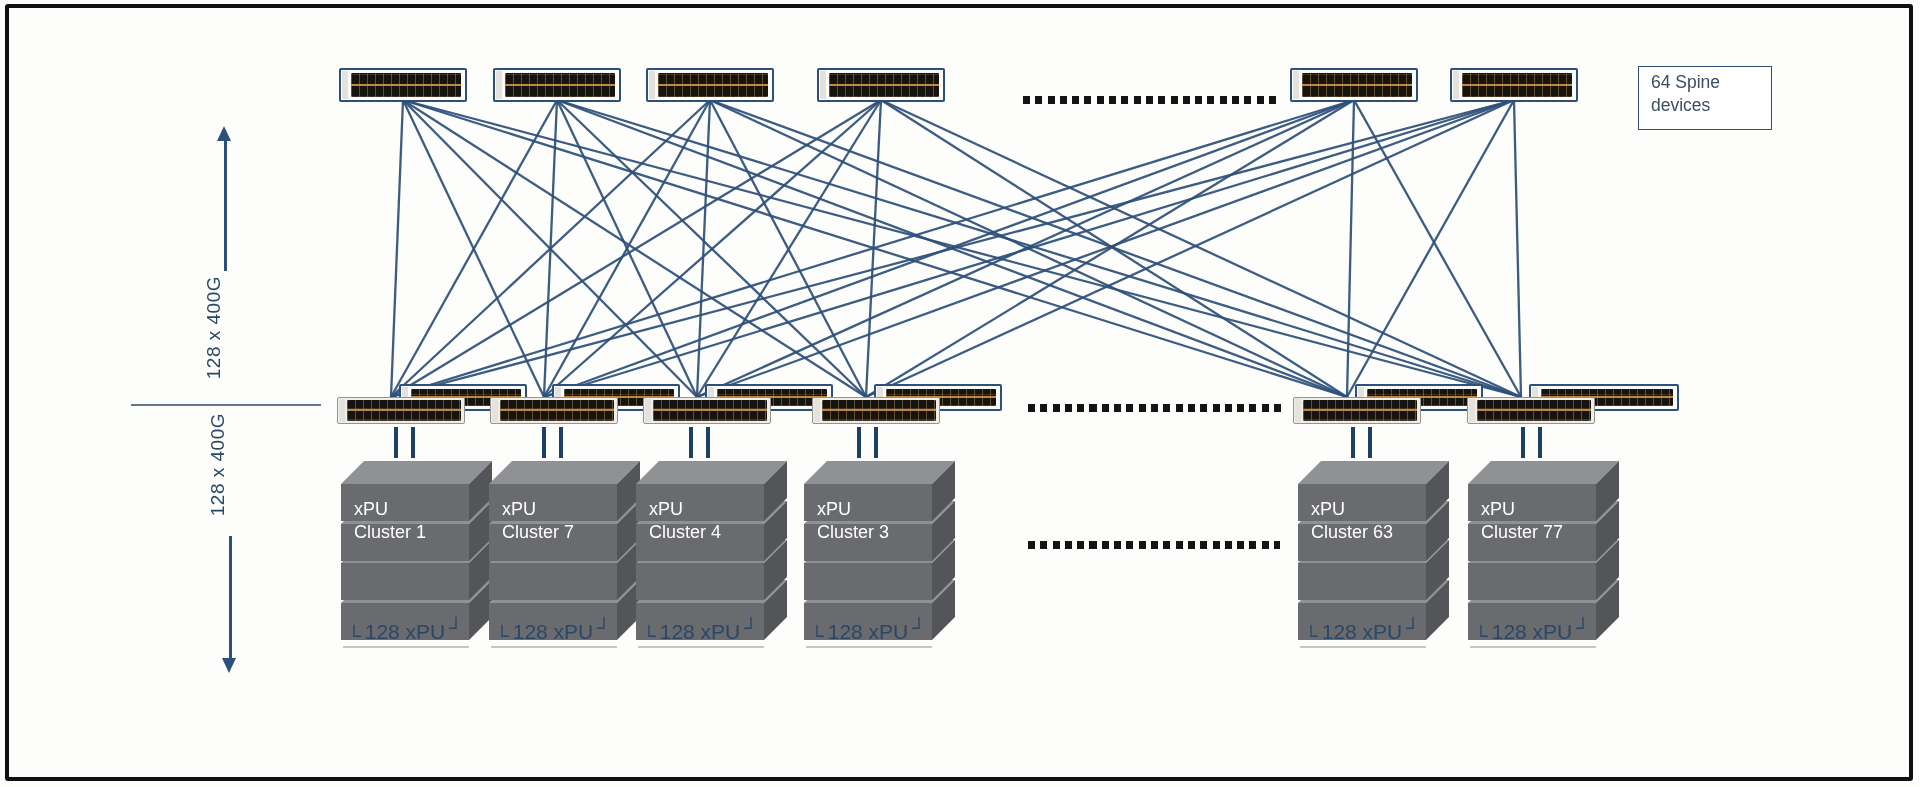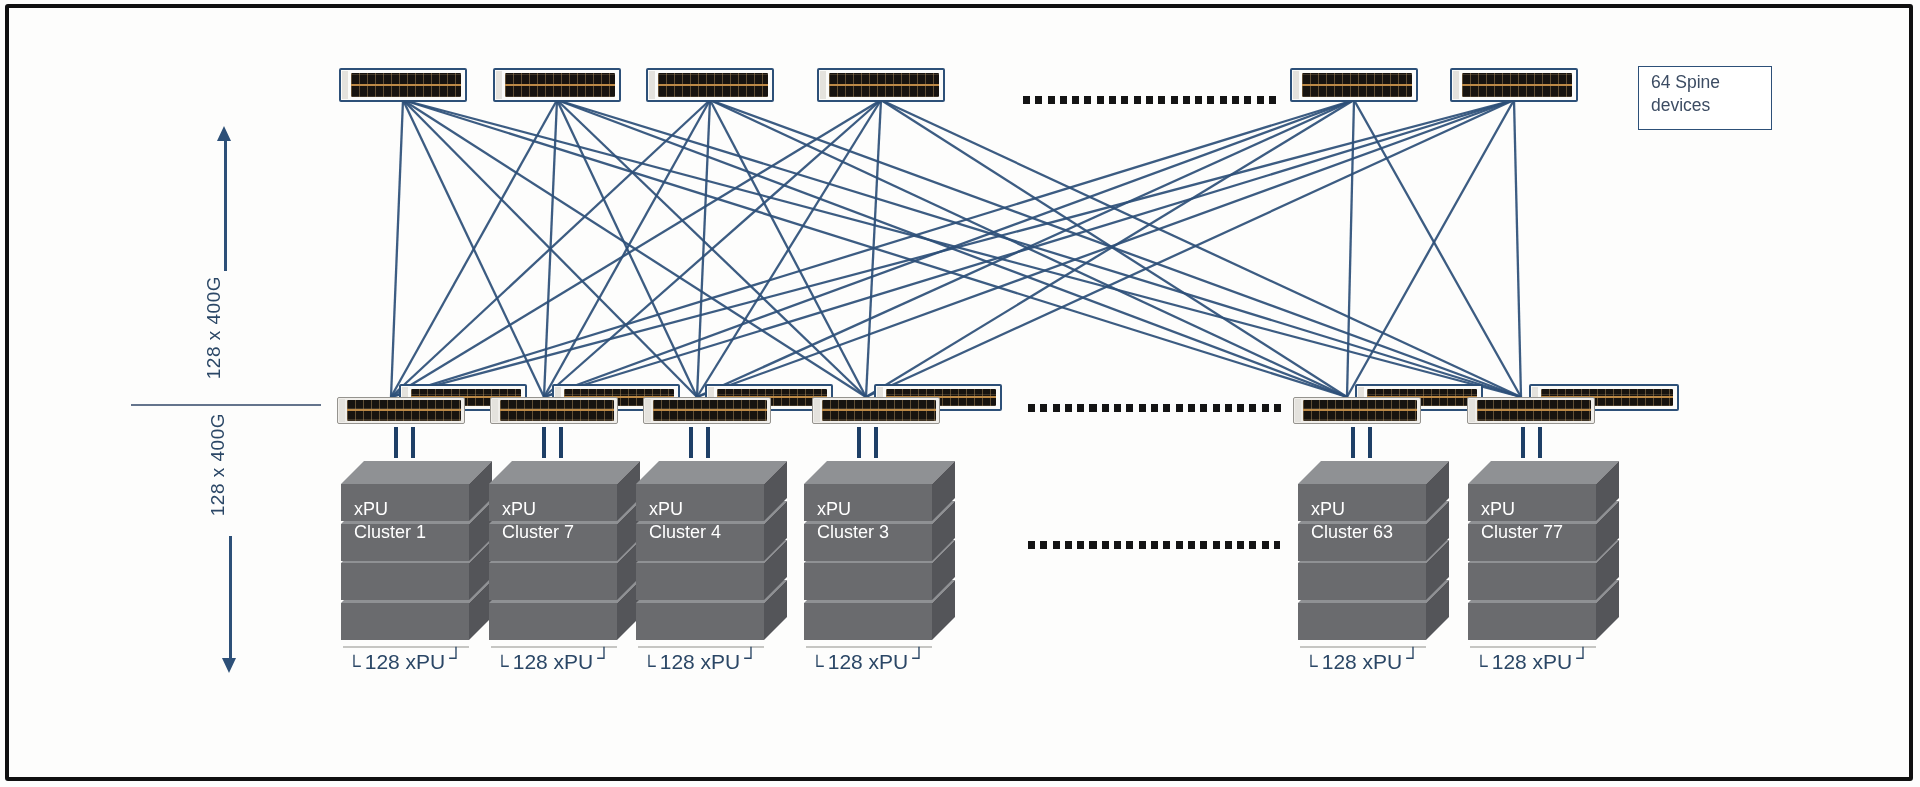--- a/index.html
+++ b/index.html
@@ -31,21 +31,21 @@
   .eq{position:absolute;top:427px;width:13px;height:31px;border-left:4.5px solid #1e3f66;border-right:4.5px solid #1e3f66;box-sizing:content-box;z-index:2;}
 
   
   .cluster{position:absolute;top:484px;width:128px;z-index:2;}
   .slab{position:relative;width:128px;height:37px;margin-bottom:2.5px;background:#6a6b6e;}
   .slab::before{content:'';position:absolute;bottom:100%;left:0;width:100%;height:23px;background:#8f9194;transform:skewX(-45deg);transform-origin:left bottom;}
   .slab::after{content:'';position:absolute;left:100%;top:0;width:23px;height:100%;background:#545559;transform:skewY(-45deg);transform-origin:left top;}
   .slab:nth-child(1){z-index:8;}.slab:nth-child(2){z-index:6;}.slab:nth-child(3){z-index:4;}.slab:nth-child(4){z-index:2;}
   .clabel{position:absolute;left:13px;top:14px;z-index:9;color:#ffffff;font-size:18px;line-height:1.28;white-space:nowrap;}
   .cl-underline{position:absolute;top:646px;height:1.5px;background:#c6c6c3;width:126px;z-index:2;}
-  .capacity{position:absolute;top:650px;width:160px;text-align:center;color:#2b4766;font-size:21px;z-index:2;white-space:nowrap;}
+  .capacity{position:absolute;top:620px;width:160px;text-align:center;color:#2b4766;font-size:21px;z-index:2;white-space:nowrap;}
   .capacity .br{font-size:19px;display:inline-block;margin:0 4px;}
   .capacity .brl{transform:translateY(3px);}
   .capacity .brr{transform:translateY(-5px);}
 
   
   .tag{position:absolute;box-sizing:border-box;border:1.6px solid #2d5078;background:#fff;color:#3c4c63;font-size:17.5px;line-height:1.33;padding:4px 12px;z-index:3;}
 
   
   .vline{position:absolute;width:2.5px;background:#2d5078;z-index:2;}
   .tri{position:absolute;width:0;height:0;border-left:7.5px solid transparent;border-right:7.5px solid transparent;z-index:2;}

